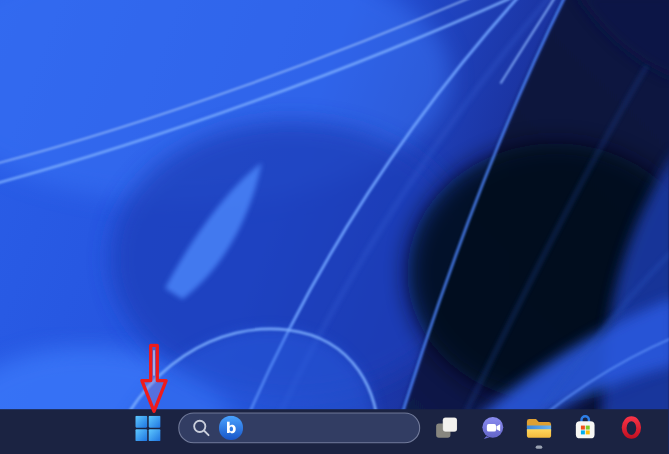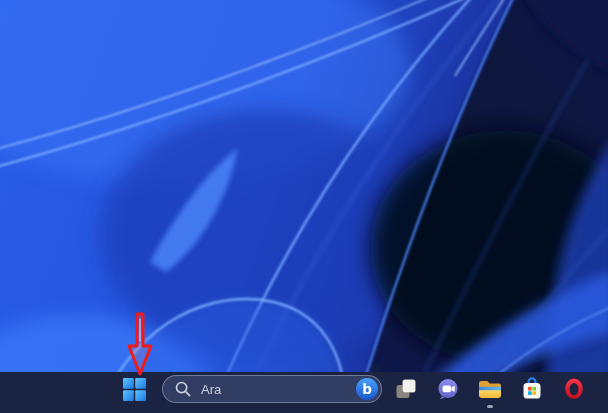--- a/index.html
+++ b/index.html
@@ -114,21 +114,20 @@
         <rect x="0" y="12.2" width="10.8" height="10.8" rx="1" fill="url(#gWin)"></rect>
         <rect x="12.2" y="12.2" width="10.8" height="10.8" rx="1" fill="url(#gWin)"></rect>
       </svg>
     </button>
 
     <div class="searchbox">
       <svg width="18" height="18" viewBox="0 0 18 18">
         <circle cx="7.6" cy="7.6" r="5.1" fill="none" stroke="#c9cedb" stroke-width="1.7"></circle>
         <line x1="11.6" y1="11.6" x2="15.6" y2="15.6" stroke="#c9cedb" stroke-width="1.7" stroke-linecap="round"></line>
       </svg>
-      <input type="text" placeholder="Ara" style="">
       <span class="bing-badge">
         <svg width="22" height="22" viewBox="0 0 22 22">
           <defs>
             <linearGradient id="gBing" x1="0" y1="0" x2="0" y2="1">
               <stop offset="0" stop-color="#49a2ff"></stop>
               <stop offset="1" stop-color="#1956c8"></stop>
             </linearGradient>
           </defs>
           <circle cx="11" cy="11" r="11" fill="url(#gBing)"></circle>
           <text x="11" y="16" text-anchor="middle" font-family="DejaVu Sans, sans-serif" font-size="13.5" font-weight="bold" fill="#ffffff">b</text>

